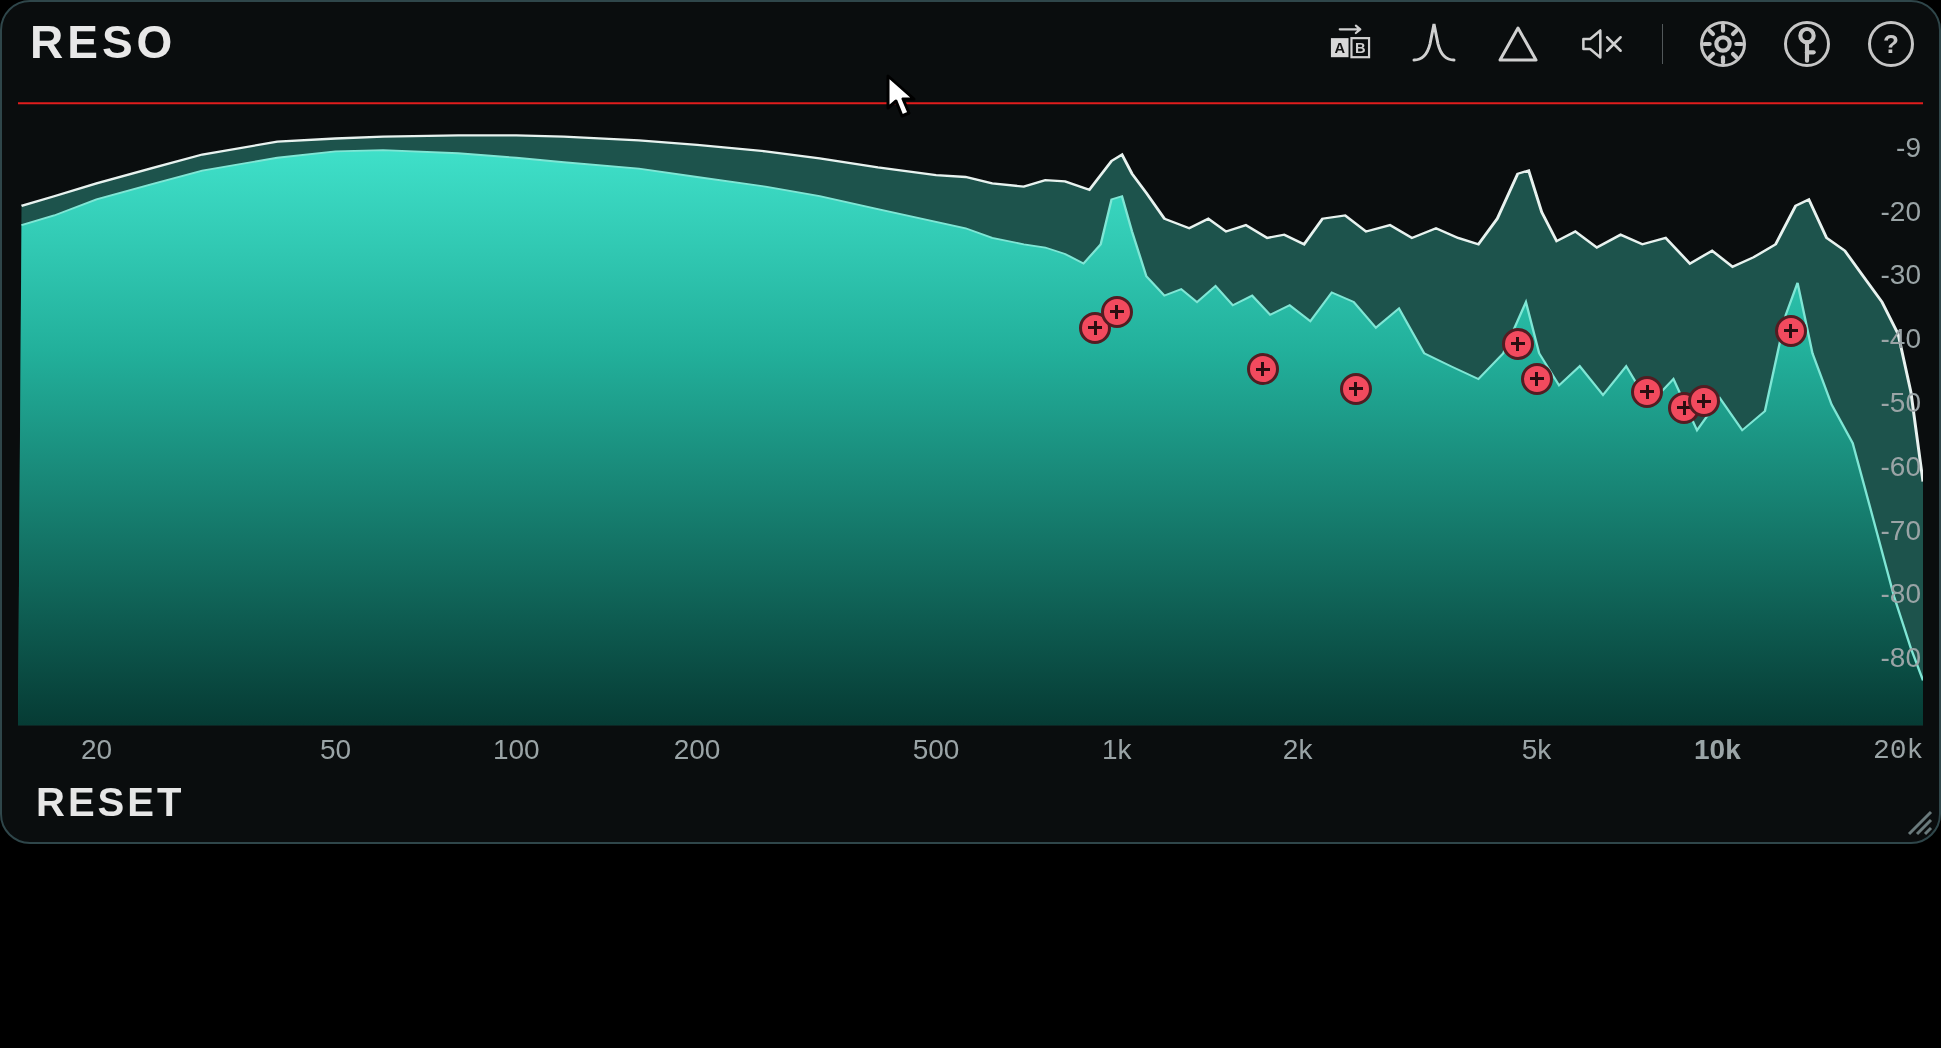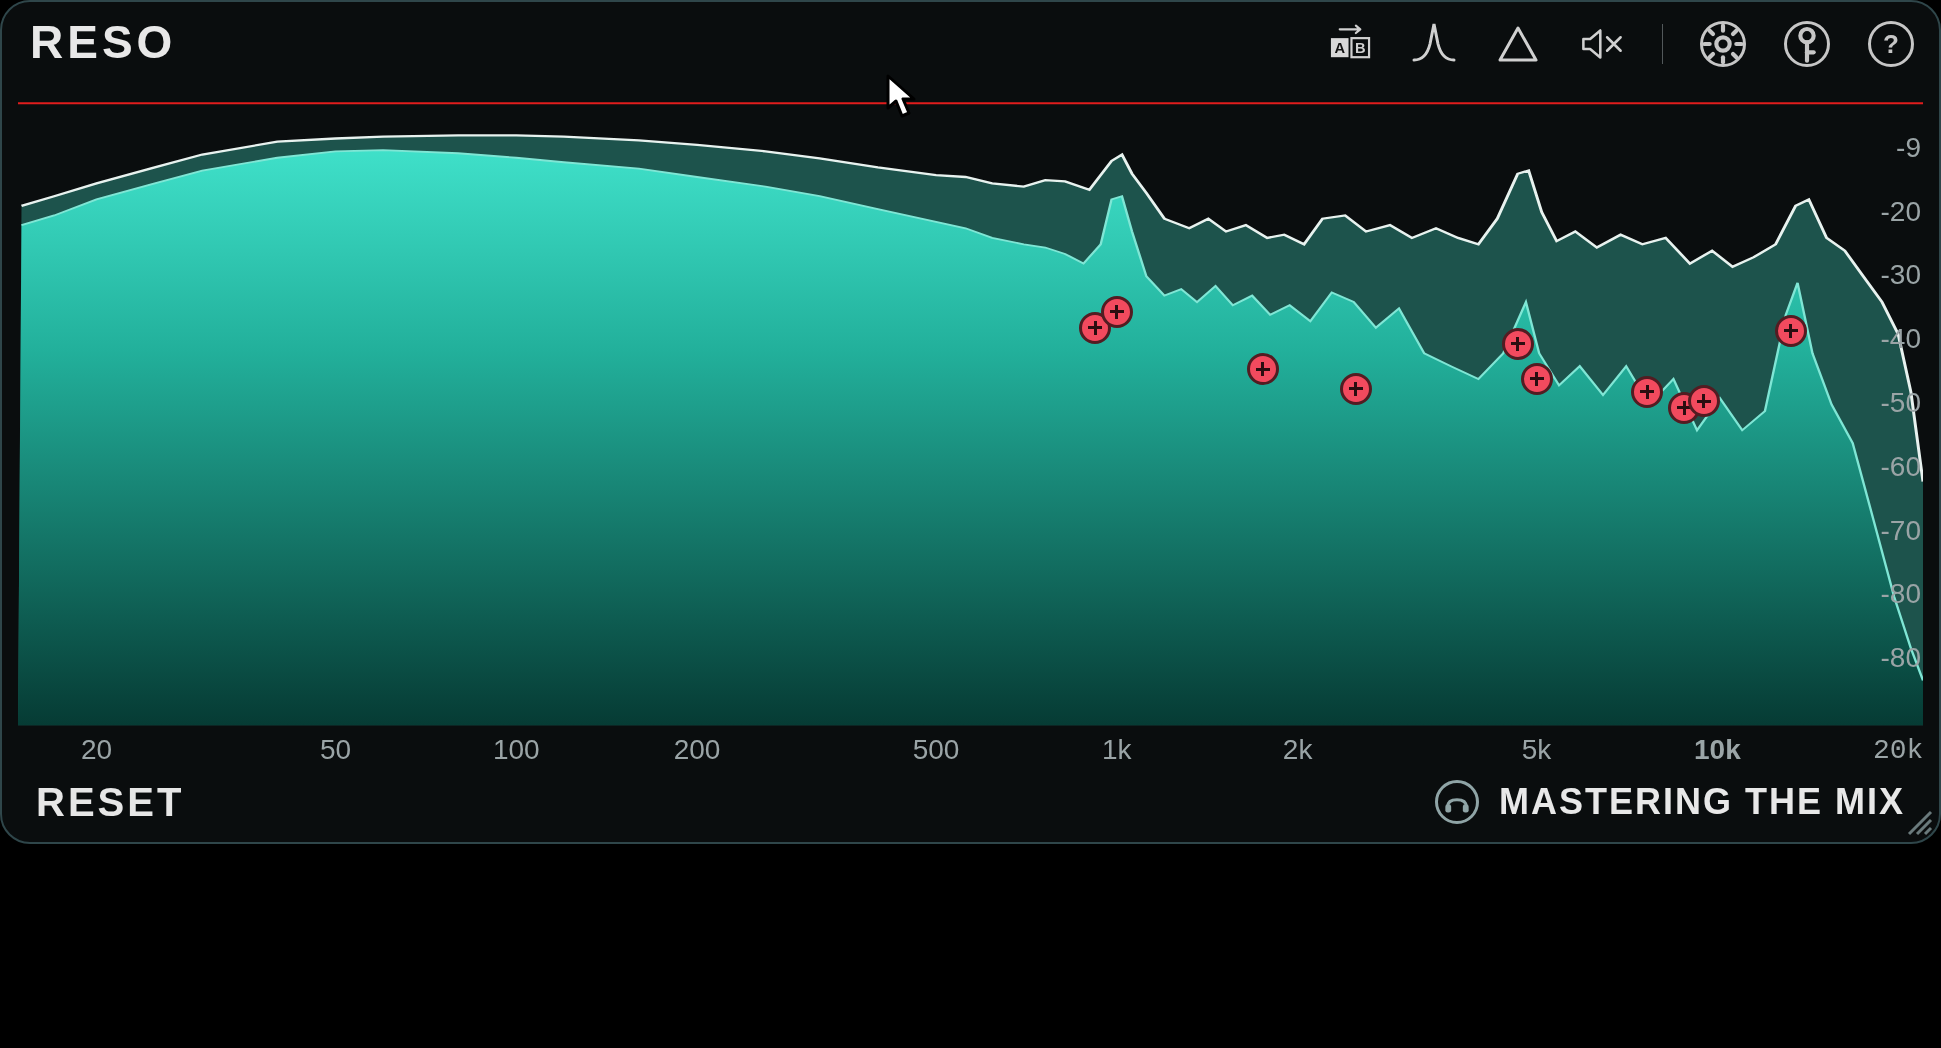--- a/index.html
+++ b/index.html
@@ -261,30 +261,20 @@
         <div class="node" style="left: 79.7156%; top: 43.5079%;"></div>
         <div class="node" style="left: 85.5379%; top: 45.3995%;"></div>
         <div class="node" style="left: 87.4552%; top: 47.7641%;"></div>
         <div class="node" style="left: 88.5031%; top: 46.8183%;"></div>
         <div class="node" style="left: 93.0581%; top: 36.4142%;"></div>
       </div>
   </div>
 
   <div class="footer">
     <div class="reset">RESET</div>
-    <div class="brand">
-      <div class="brand-icon">
-        <svg viewBox="0 0 24 24" width="28" height="28">
-          <path d="M4 16 Q4 10 12 10 Q20 10 20 16" stroke="#8fa4a6" stroke-width="2.5" fill="none" stroke-linecap="round"></path>
-          <rect x="2" y="14" width="5" height="7" rx="2" fill="#8fa4a6"></rect>
-          <rect x="17" y="14" width="5" height="7" rx="2" fill="#8fa4a6"></rect>
-        </svg>
-      </div>
-      <span>MASTERING THE MIX</span>
-    </div>
   </div>
 
   <svg class="corner-grip" width="30" height="30" viewBox="0 0 30 30">
     <line x1="6" y1="28" x2="28" y2="6" stroke="#6a7a7c" stroke-width="3"></line>
     <line x1="14" y1="28" x2="28" y2="14" stroke="#6a7a7c" stroke-width="3"></line>
     <line x1="22" y1="28" x2="28" y2="22" stroke="#6a7a7c" stroke-width="3"></line>
   </svg>
 
   <svg class="cursor" id="cursor" width="40" height="48" viewBox="0 0 40 48" style="left: 882px; top: 72px;">
     <path d="M4 2 L4 34 L12 27 L18 42 L25 39 L19 25 L30 25 Z" fill="#fff" stroke="#000" stroke-width="3" stroke-linejoin="round"></path>

